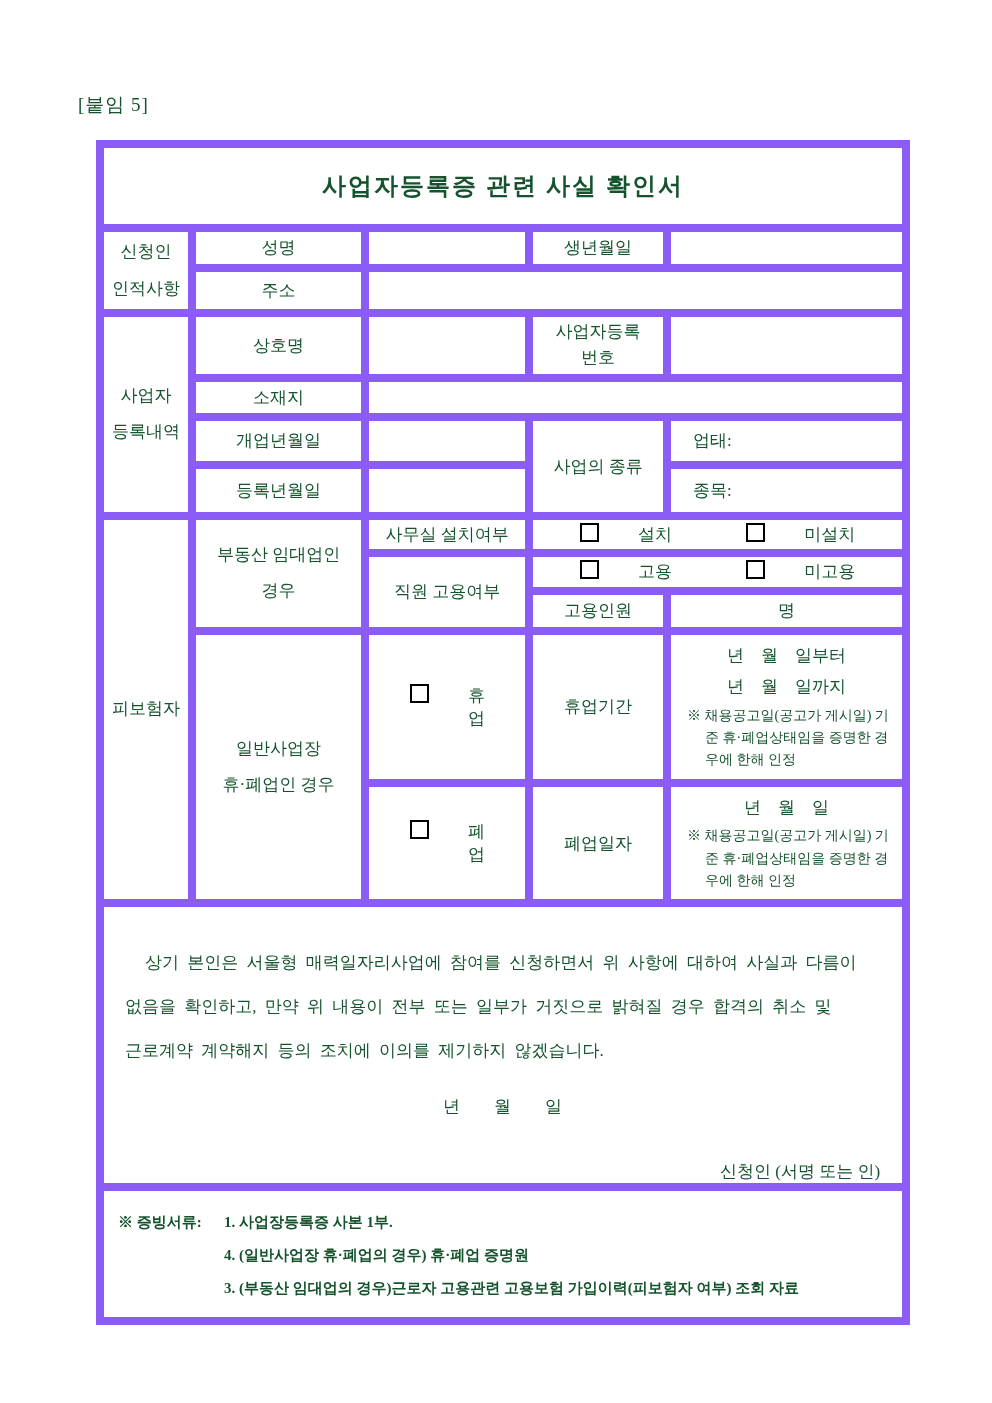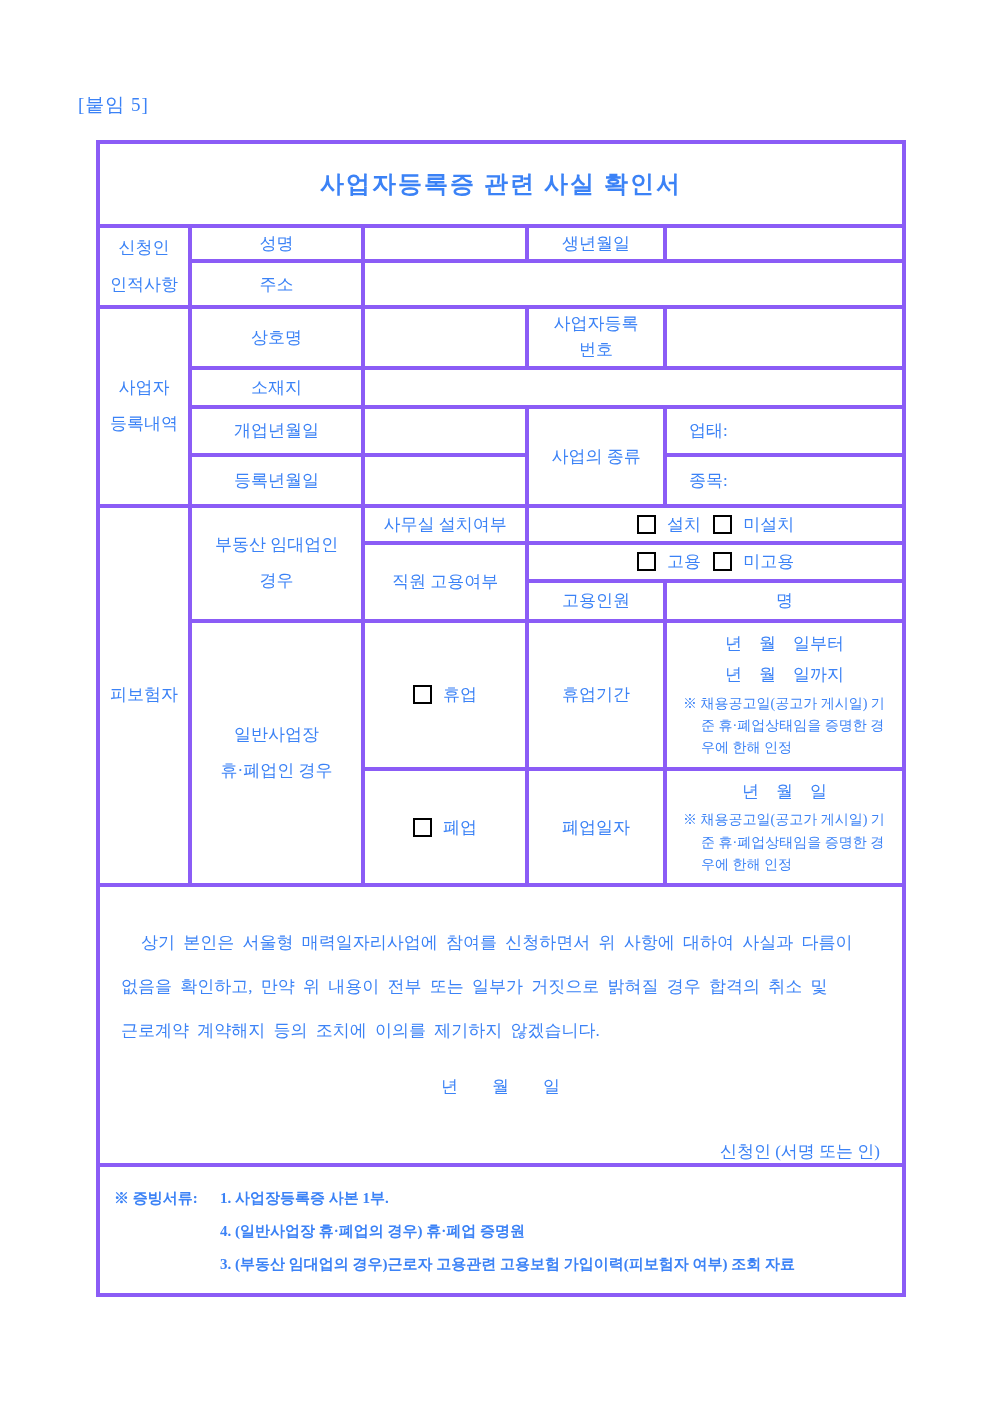--- a/index.html
+++ b/index.html
@@ -1,29 +1,29 @@
 <!DOCTYPE html>
 <html><head>
 <meta charset="utf-8">
 <style>
   html,body { margin:0; padding:0; background:#ffffff; }
   .page {
     position:relative; width:992px; height:1403px; background:#ffffff;
-    color:#3b82f6; font-family:"Liberation Serif","DejaVu Serif",serif;
+    color:#14532d; font-family:"Liberation Serif","DejaVu Serif",serif;
     overflow:hidden;
   }
   .attachment {
     position:absolute; left:78px; top:92px; font-size:19px; letter-spacing:1px;
   }
   table.form {
     position:absolute; left:96px; top:140px; width:806px;
     border-collapse:collapse; table-layout:fixed;
   }
   td {
-    border:4px solid #8b5cf6; padding:2px 6px; font-size:17px;
+    border:8px solid #8b5cf6; padding:2px 6px; font-size:17px;
     text-align:center; vertical-align:middle; overflow:hidden;
   }
   .pre { white-space:pre-line; }
   .title-cell { font-size:24px; font-weight:bold; letter-spacing:2px; }
   tr.rt  { height:84px; }
   tr.r2  { height:28px; }
   tr.r3  { height:40px; }
   tr.r4  { height:57px; }
   tr.r5  { height:39px; }
   tr.r6  { height:48px; }
@@ -31,21 +31,21 @@
   tr.r8  { height:37px; }
   tr.r9  { height:38px; }
   tr.r10 { height:40px; }
   tr.r11 { height:125px; }
   tr.r12 { height:103px; }
   tr.r13 { height:278px; }
   tr.r14 { height:116px; }
   .cat  { line-height:2.15; }
   .lbl2 { line-height:1.55; }
   .left-cell { text-align:left; padding-left:22px; }
-  .opt { display:inline-flex; align-items:center; margin:0 4px; vertical-align:middle; }
+  .opt { display:inline-flex; align-items:flex-start; margin:0 35px; vertical-align:middle;gap:28px; }
   .cbox {
     width:15px; height:15px; border:2px solid #000; display:inline-block;
     margin-right:11px; background:#fff; flex:0 0 auto;
   }
   .datecell { text-align:left; vertical-align:middle; padding:5px 8px 7px 8px; }
   .dates { text-align:center; font-size:17px; line-height:1.85; white-space:pre-line; }
   .note  {
     font-size:14px; line-height:1.6; padding-left:26px; text-indent:-18px;
     margin-top:2px; white-space:pre-line; text-align:left;
   }

